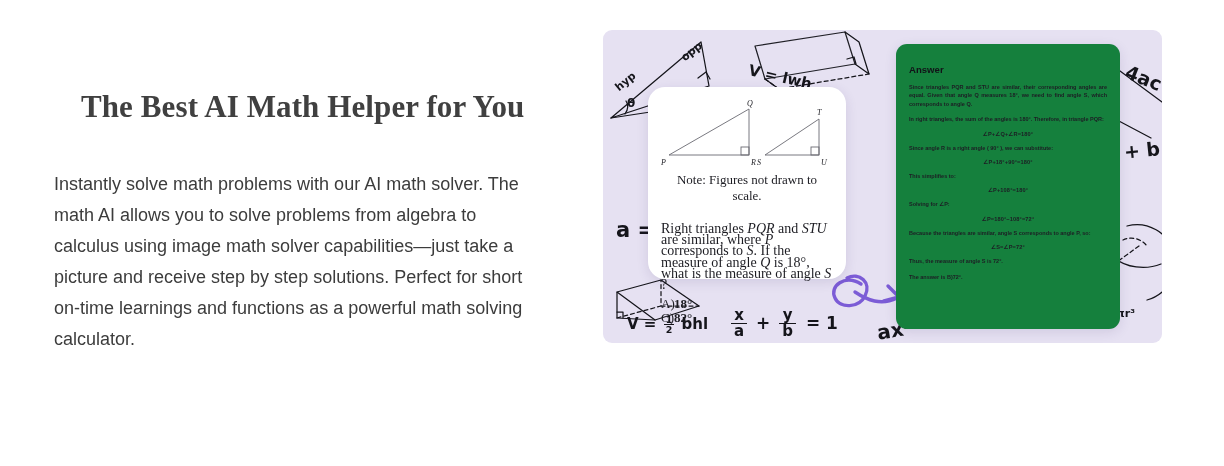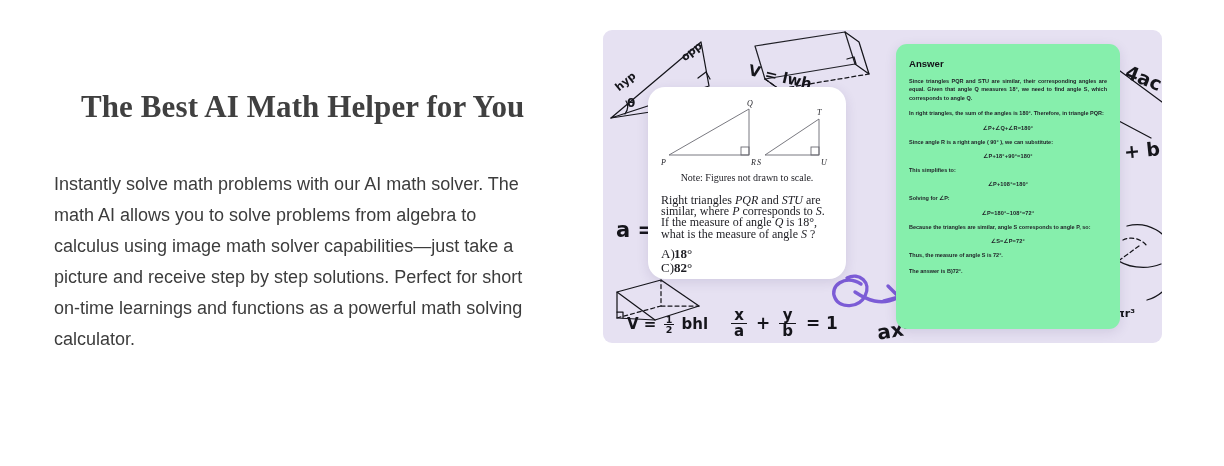--- a/index.html
+++ b/index.html
@@ -80,28 +80,28 @@
     font-family: "Liberation Serif", serif;
     color: #1c1c22;
   }
   .tri-figure {
     width: 100%;
     height: 74px;
     display: block;
   }
   .fig-note {
     text-align: center;
-    font-size: 10px;
+    font-size: 13px;
     margin: 1px 0 0 0;
     color: #1c1c22;
   }
   .q-stem {
-    font-size: 12px;
+    font-size: 14px;
     line-height: 11.2px;
-    margin: 12px 0 0 0;
+    margin: 19px 0 0 0;
     color: #1c1c22;
   }
   .q-stem i { font-style: italic; }
   .q-choices {
     margin: 7px 0 0 0;
     padding: 0;
     list-style: none;
   }
   .q-choices li {
     font-size: 13px;
@@ -111,24 +111,24 @@
   .q-choices .ch-letter { display: inline-block; width: 13px; }
   .q-choices .ch-val { font-weight: bold; }
 
   
   .answer-card {
     position: absolute;
     left: 896px;
     top: 44px;
     width: 224px;
     height: 285px;
-    background: #86efac;
+    background: #15803d;
     border-radius: 11px;
     box-shadow: 0 3px 12px rgba(60, 45, 110, 0.13);
-    padding: 14px 13px;
+    padding: 20px 13px;
     box-sizing: border-box;
     font-family: "Liberation Sans", sans-serif;
     color: #18181d;
     overflow: hidden;
   }
   .answer-title {
     margin: 0 0 8px 0;
     font-size: 9.6px;
     font-weight: bold;
     color: #121218;

